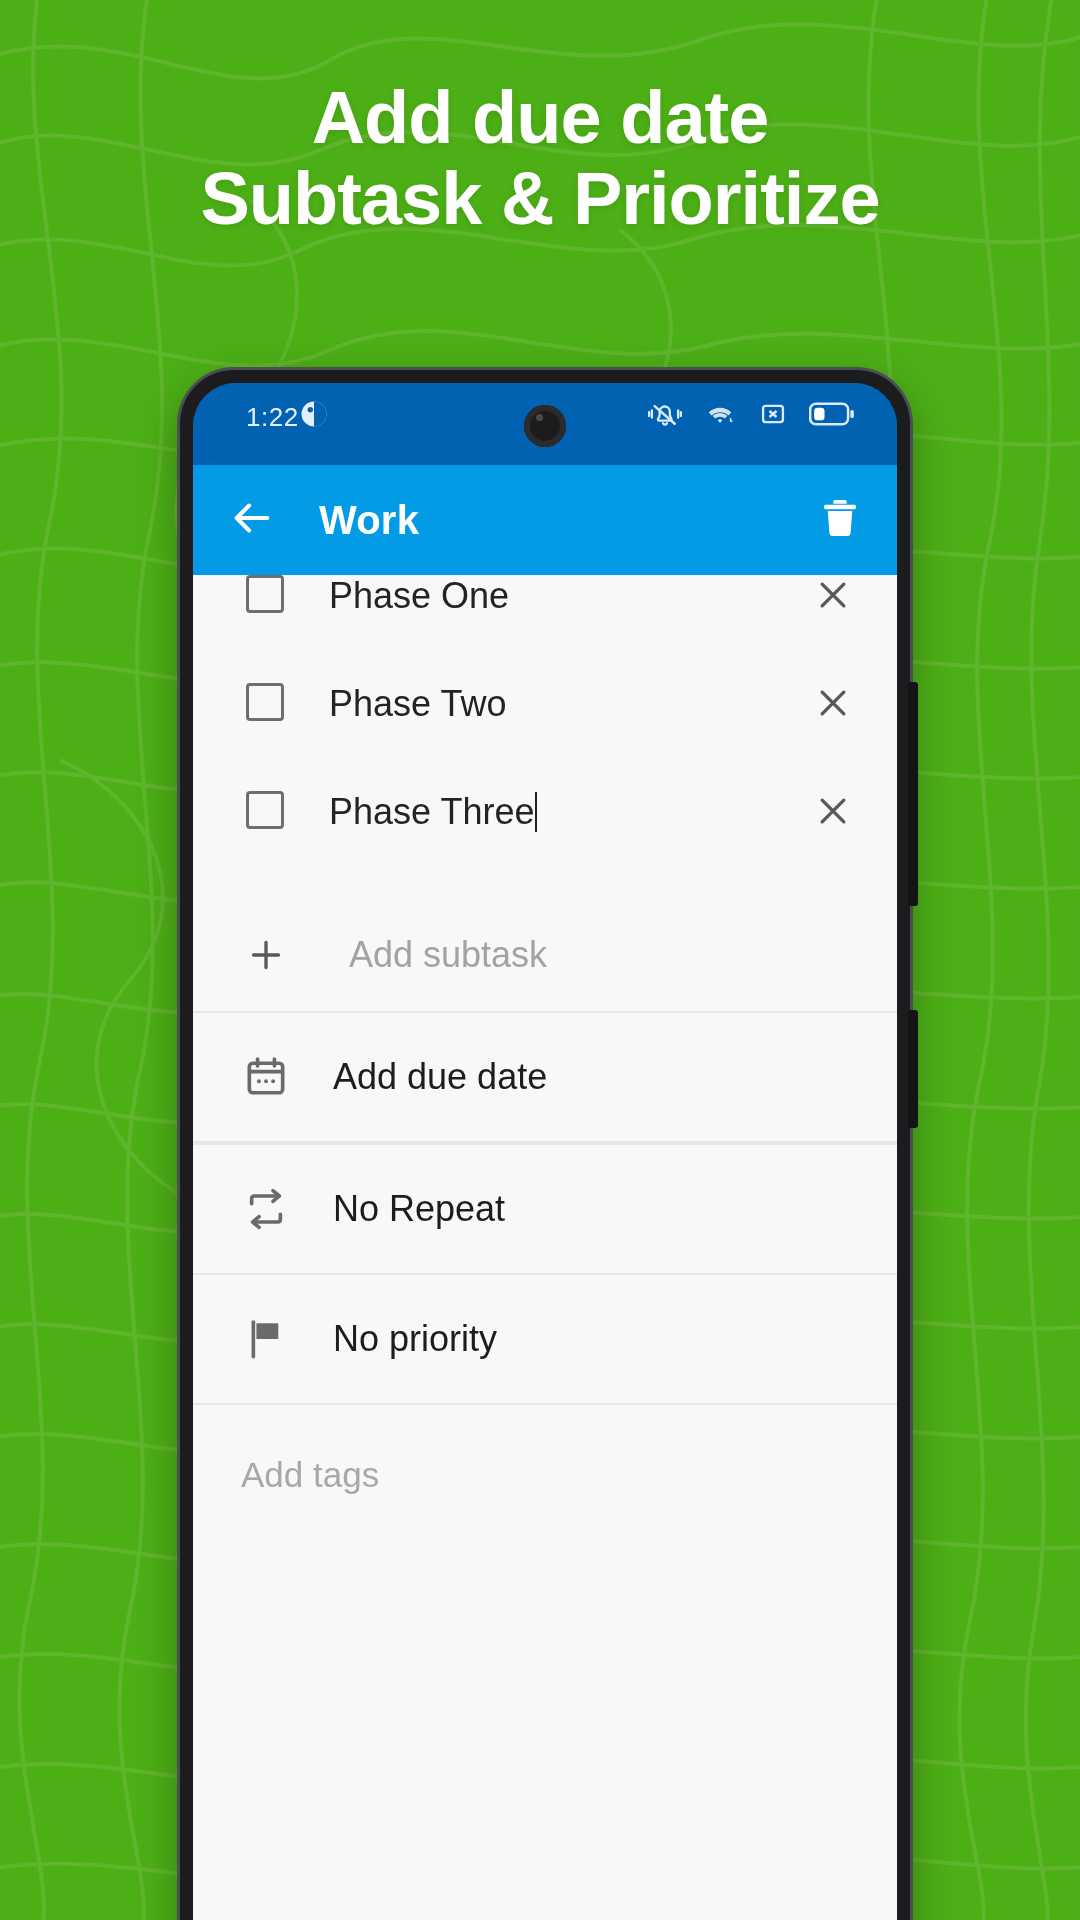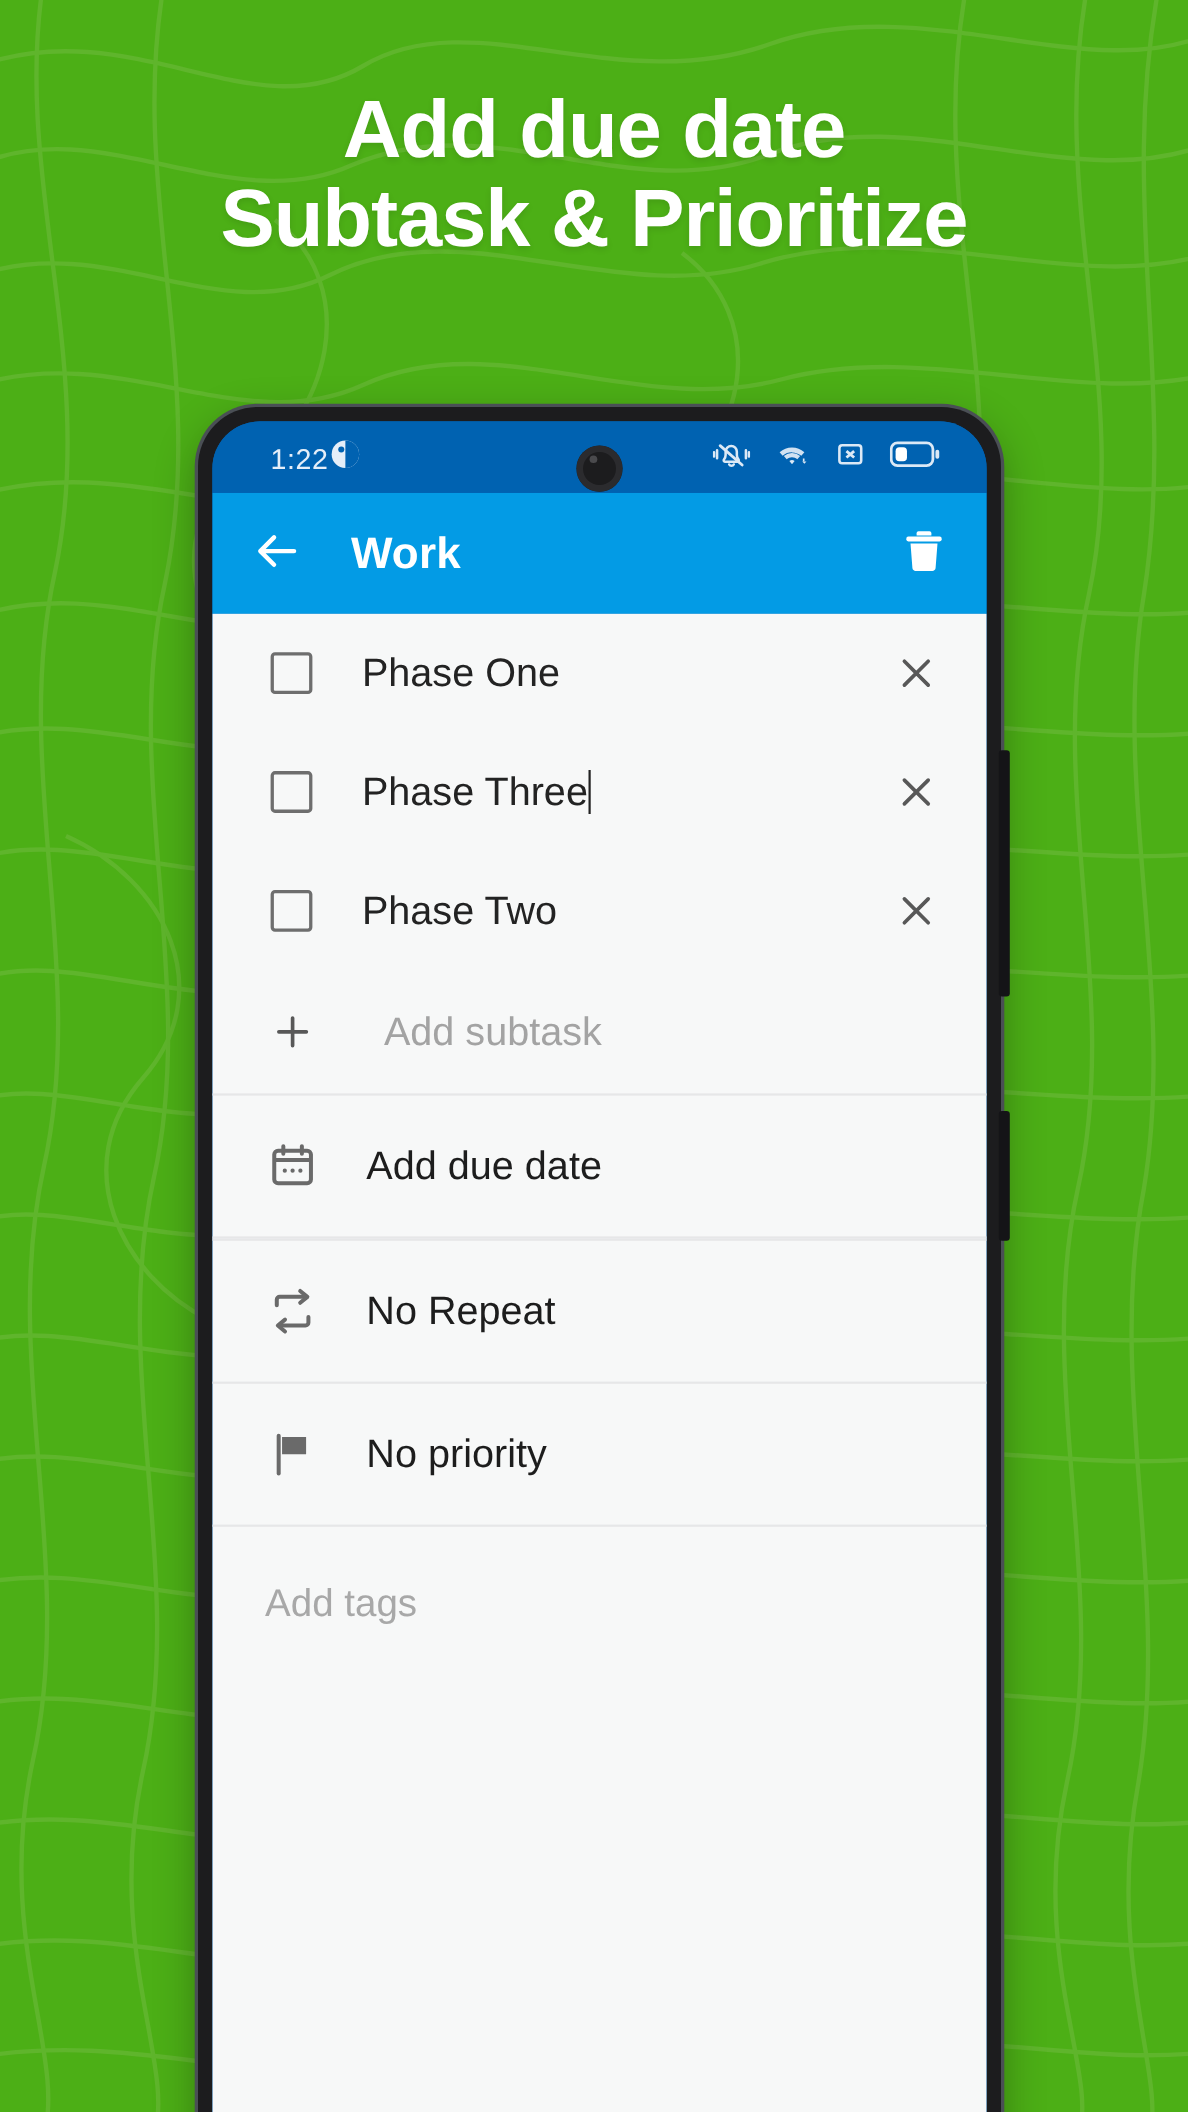--- a/index.html
+++ b/index.html
@@ -59,20 +59,21 @@
   .camera::after{
     content:""; position:absolute; left:12px; top:9px;
     width:7px; height:7px; border-radius:50%; background:#4a4a4d;
   }
 
   
   .appbar {
     height:110px; background:#039BE5;
     display:flex; align-items:center; color:#fff;
     padding:0 34px 0 36px;
+    margin-top:17px;
   }
   .appbar .title {
     font-size:40px; font-weight:bold; margin-left:44px; letter-spacing:.2px;
   }
   .appbar .spacer { flex:1; }
 
   
   .content { background:#f7f8f8; height:1415px; }
 
   .task-head {
@@ -82,21 +83,21 @@
     flex:0 0 auto; width:42px; height:42px;
     border:3px solid #6e6e6e; border-radius:4px; background:transparent;
     margin-top:12px;
   }
   .task-title {
     margin-left:36px; font-size:41px; font-weight:bold; color:#1d1d1d;
     line-height:1.26; letter-spacing:-.2px;
   }
 
   .sub-row {
-    display:flex; align-items:center; height:108px; padding:0 44px 0 53px;
+    display:flex; align-items:flex-start; height:108px; padding:0 44px 0 53px;
   }
   .sub-cb {
     flex:0 0 auto; width:38px; height:38px;
     border:3px solid #6e6e6e; border-radius:4px;
   }
   .sub-label {
     flex:1; margin-left:45px; font-size:36px; color:#232323; position:relative;
   }
   .caret {
     display:inline-block; width:2px; height:40px; background:#222;
@@ -238,31 +239,31 @@
         <span class="sub-label">Phase One</span>
         <span class="x-icon">
           <svg width="40" height="40" viewBox="0 0 24 24" fill="none" stroke="#585858" stroke-width="2" stroke-linecap="round">
             <path d="M5.5 5.5l13 13M18.5 5.5l-13 13"></path>
           </svg>
         </span>
       </div>
 
       <div class="sub-row">
         <span class="sub-cb"></span>
-        <span class="sub-label"><span>Phase Three</span><span class="caret"></span></span>
+        <span class="sub-label">Phase Two</span>
         <span class="x-icon">
           <svg width="40" height="40" viewBox="0 0 24 24" fill="none" stroke="#585858" stroke-width="2" stroke-linecap="round">
             <path d="M5.5 5.5l13 13M18.5 5.5l-13 13"></path>
           </svg>
         </span>
       </div>
 
       <div class="sub-row">
         <span class="sub-cb"></span>
-        <span class="sub-label">Phase Two</span>
+        <span class="sub-label"><span>Phase Three</span><span class="caret"></span></span>
         <span class="x-icon">
           <svg width="40" height="40" viewBox="0 0 24 24" fill="none" stroke="#585858" stroke-width="2" stroke-linecap="round">
             <path d="M5.5 5.5l13 13M18.5 5.5l-13 13"></path>
           </svg>
         </span>
       </div>
 
       <div class="add-sub">
         <span class="plus">
           <svg width="40" height="40" viewBox="0 0 24 24" fill="none" stroke="#585858" stroke-width="2" stroke-linecap="round">

